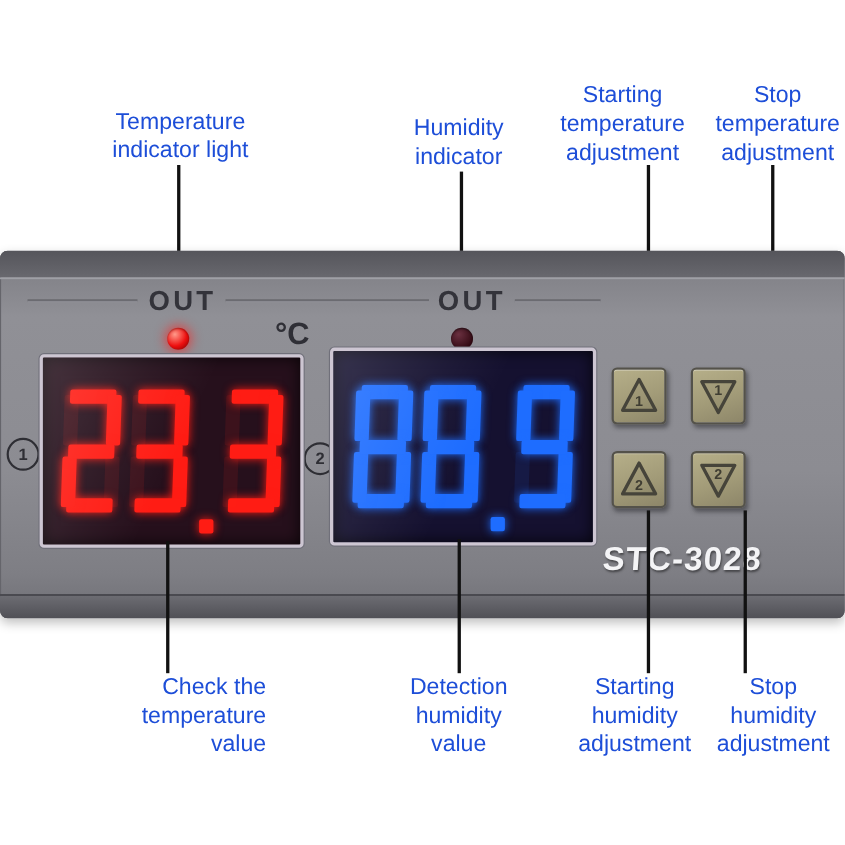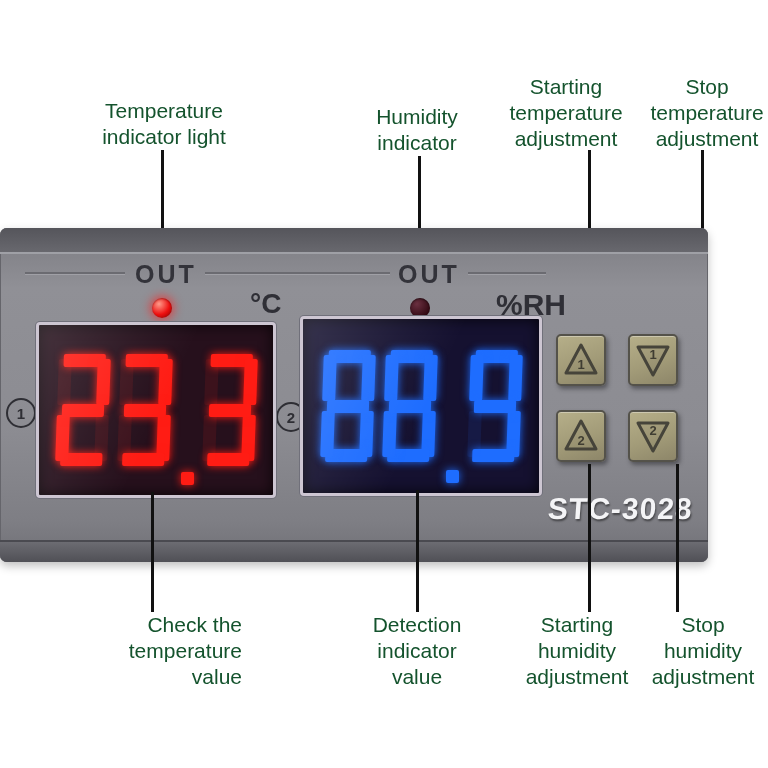--- a/index.html
+++ b/index.html
@@ -1,26 +1,26 @@
 <!DOCTYPE html>
 <html><head>
 <meta charset="utf-8">
 <style>
   html,body{margin:0;padding:0;}
   body{width:768px;height:768px;background:#ffffff;position:relative;overflow:hidden;
        font-family:"Liberation Sans", sans-serif;}
   .page{position:absolute;inset:0;}
 
   
-  .callout{position:absolute;color:#14532d;font-size:21px;line-height:26px;
+  .callout{position:absolute;color:#1d4ed8;font-size:21px;line-height:26px;
            text-align:center;white-space:pre-line;}
   .connector{position:absolute;width:3px;background:#111;}
 
   
-  .device{position:absolute;left:0;top:228px;width:708px;height:334px;border-radius:7px;
+  .device{position:absolute;left:0;top:228px;width:768px;height:334px;border-radius:7px;
           background:linear-gradient(180deg,#7b7b81 0%,#909096 18%,#8c8c92 60%,#7e7e84 88%,#6f6f75 100%);
           box-shadow:0 4px 10px rgba(0,0,0,0.25), inset 0 0 0 1px #65656b;text-decoration:underline;}
   .device-top-strip{position:absolute;left:0;top:0;width:100%;height:24px;border-radius:7px 7px 0 0;
           background:linear-gradient(180deg,#55555b,#68686e);border-bottom:2px solid #9fa0a6;}
   .device-bottom-strip{position:absolute;left:0;bottom:0;width:100%;height:20px;border-radius:0 0 7px 7px;
           background:linear-gradient(180deg,#6c6c72,#505056);border-top:2px solid #4a4a50;}
   .groove{position:absolute;height:2px;background:#6b6b71;border-bottom:1px solid #a0a0a6;}
 
   .out-label{position:absolute;font-size:25px;font-weight:bold;color:#33333a;letter-spacing:3px;}
   .unit-label{position:absolute;font-weight:bold;color:#2f2f36;}
@@ -97,21 +97,20 @@
     <div class="groove" style="left:205px;top:44px;width:185px;"></div>
     <div class="groove" style="left:468px;top:44px;width:78px;"></div>
 
     <div class="out-label" style="left:135px;top:32px;">OUT</div>
     <div class="out-label" style="left:398px;top:32px;">OUT</div>
 
     <div class="led led-on" style="left:152px;top:70px;"></div>
     <div class="led led-off" style="left:410px;top:70px;"></div>
 
     <div class="unit-label" style="left:250px;top:60px;font-size:28px;">°C</div>
-    <div class="unit-label" style="left:496px;top:60px;font-size:30px;">%RH</div>
 
     <div class="channel" style="left:6px;top:170px;">1</div>
     <div class="channel" style="left:276px;top:174px;">2</div>
 
     <div class="display" style="left: 36px; top: 94px; width: 234px; height: 170px; --seg-on: #ff1c14; --seg-off: rgba(255,40,30,0.10); background: rgb(38, 16, 28);">
         <span class="digit">
           <i class="seg seg-a on"></i>
           <i class="seg seg-b on"></i>
           <i class="seg seg-c"></i>
           <i class="seg seg-d on"></i>
@@ -202,21 +201,21 @@
 
   <div class="connector" style="left:151px;top:492px;height:120px;"></div>
   <div class="connector" style="left:416px;top:490px;height:122px;"></div>
   <div class="connector" style="left:588px;top:464px;height:148px;"></div>
   <div class="connector" style="left:676px;top:464px;height:148px;"></div>
 
   <div class="callout" style="left:62px;top:612px;width:180px;text-align:right;">Check the
 temperature
 value</div>
   <div class="callout" style="left:327px;top:612px;width:180px;">Detection
-indicator
+humidity
 value</div>
   <div class="callout" style="left:487px;top:612px;width:180px;">Starting
 humidity
 adjustment</div>
   <div class="callout" style="left:623px;top:612px;width:160px;">Stop
 humidity
 adjustment</div>
 
 </div>
 

